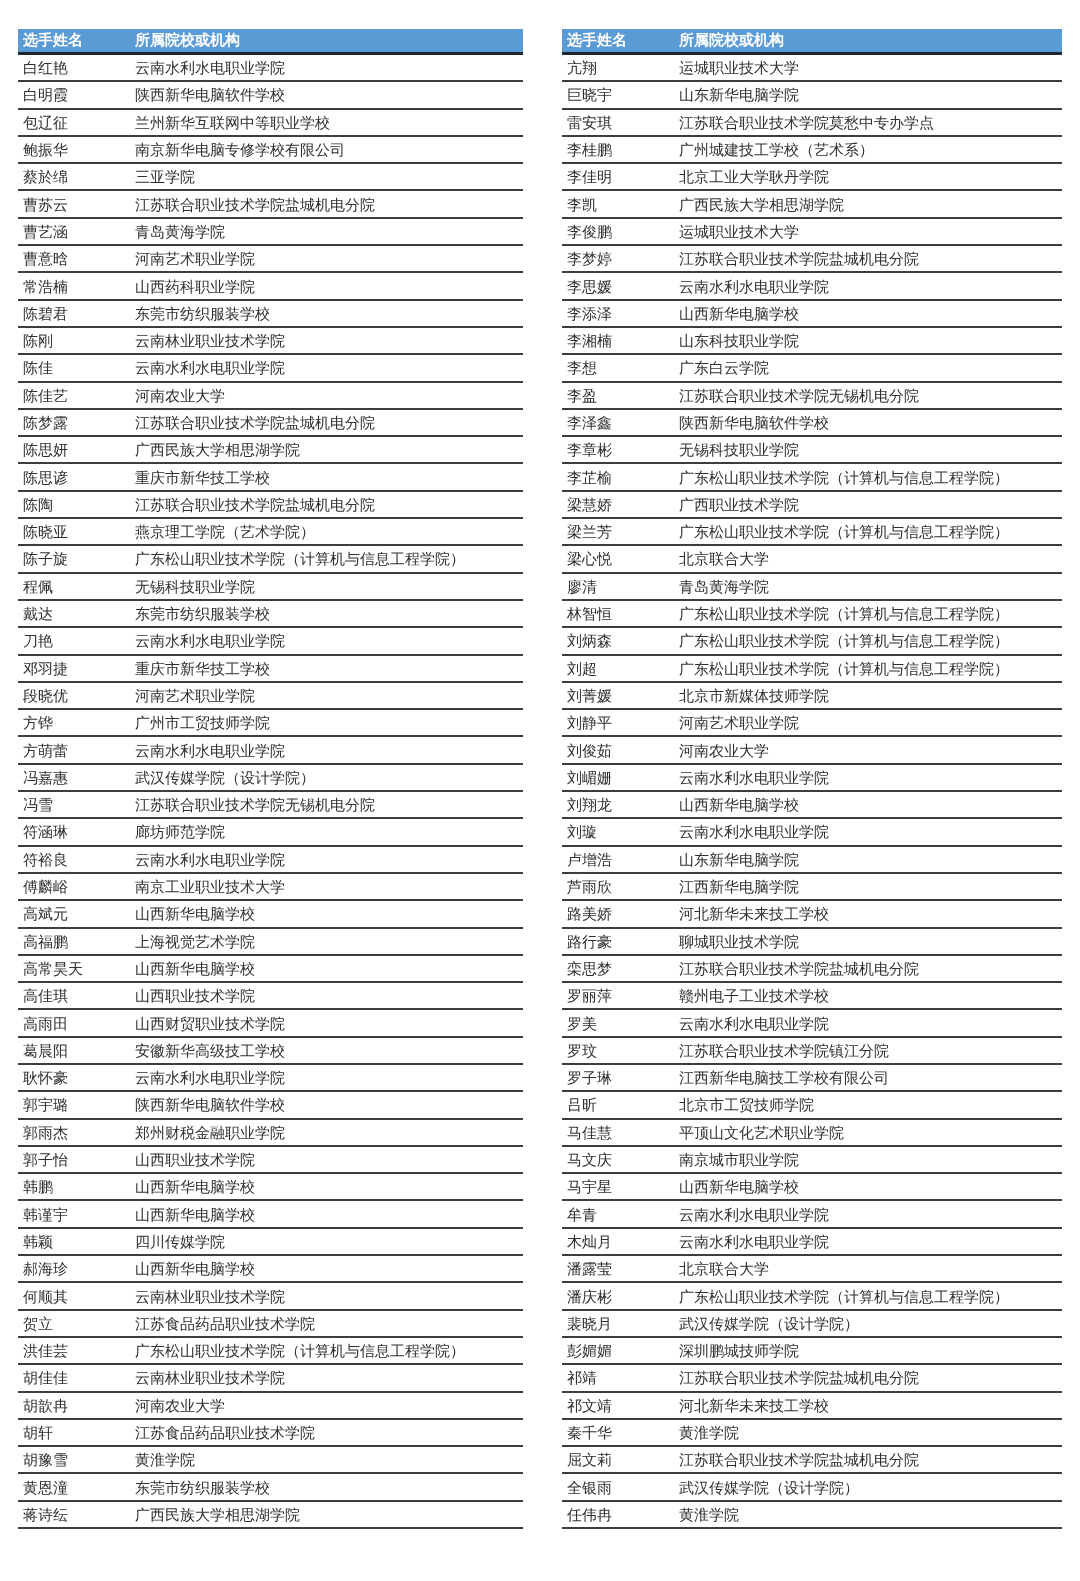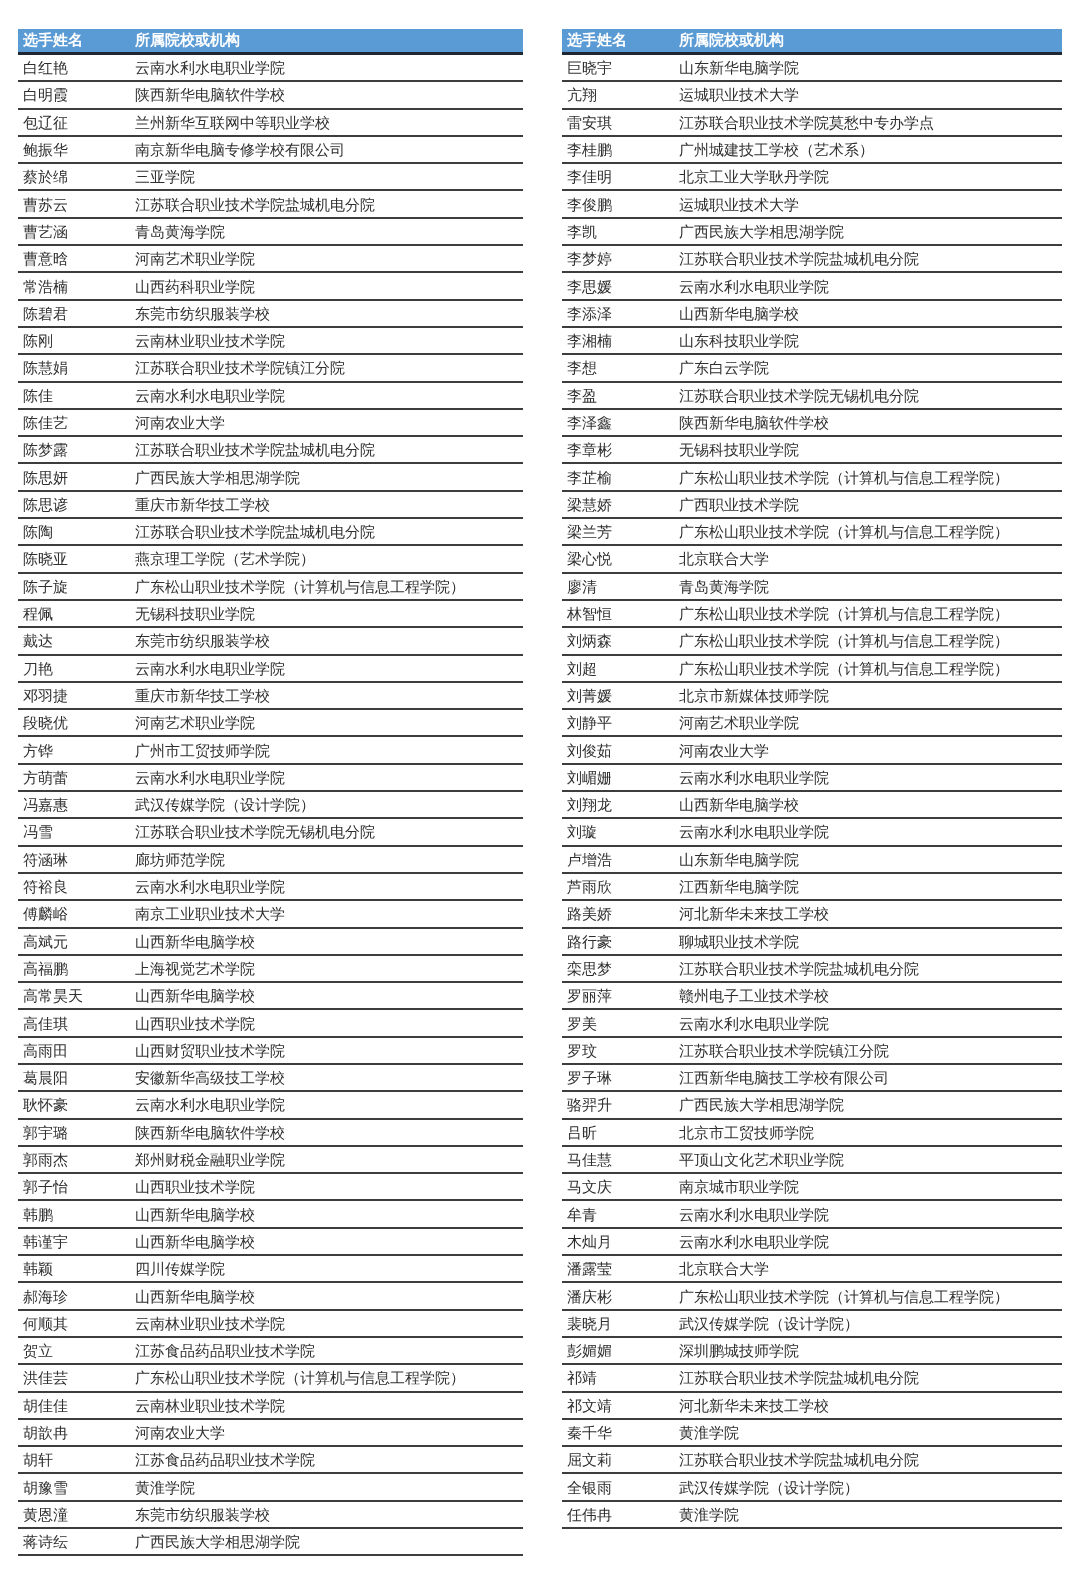--- a/index.html
+++ b/index.html
@@ -78,24 +78,20 @@
       </tr>
       <tr>
         <td class="name-col">陈碧君</td>
         <td class="inst-col">东莞市纺织服装学校</td>
       </tr>
       <tr>
         <td class="name-col">陈刚</td>
         <td class="inst-col">云南林业职业技术学院</td>
       </tr>
       <tr>
-        <td class="name-col">陈慧娟</td>
-        <td class="inst-col">江苏联合职业技术学院镇江分院</td>
-      </tr>
-      <tr>
         <td class="name-col">陈佳</td>
         <td class="inst-col">云南水利水电职业学院</td>
       </tr>
       <tr>
         <td class="name-col">陈佳艺</td>
         <td class="inst-col">河南农业大学</td>
       </tr>
       <tr>
         <td class="name-col">陈梦露</td>
         <td class="inst-col">江苏联合职业技术学院盐城机电分院</td>
@@ -265,48 +261,48 @@
 
 <table class="roster" id="right-table">
   <thead>
     <tr>
       <th class="name-col">选手姓名</th>
       <th>所属院校或机构</th>
     </tr>
   </thead>
   <tbody>
       <tr>
+        <td class="name-col">亢翔</td>
+        <td class="inst-col">运城职业技术大学</td>
+      </tr>
+      <tr>
         <td class="name-col">巨晓宇</td>
         <td class="inst-col">山东新华电脑学院</td>
       </tr>
       <tr>
-        <td class="name-col">亢翔</td>
-        <td class="inst-col">运城职业技术大学</td>
-      </tr>
-      <tr>
         <td class="name-col">雷安琪</td>
         <td class="inst-col">江苏联合职业技术学院莫愁中专办学点</td>
       </tr>
       <tr>
         <td class="name-col">李桂鹏</td>
         <td class="inst-col">广州城建技工学校（艺术系）</td>
       </tr>
       <tr>
         <td class="name-col">李佳明</td>
         <td class="inst-col">北京工业大学耿丹学院</td>
       </tr>
       <tr>
+        <td class="name-col">李凯</td>
+        <td class="inst-col">广西民族大学相思湖学院</td>
+      </tr>
+      <tr>
         <td class="name-col">李俊鹏</td>
         <td class="inst-col">运城职业技术大学</td>
       </tr>
       <tr>
-        <td class="name-col">李凯</td>
-        <td class="inst-col">广西民族大学相思湖学院</td>
-      </tr>
-      <tr>
         <td class="name-col">李梦婷</td>
         <td class="inst-col">江苏联合职业技术学院盐城机电分院</td>
       </tr>
       <tr>
         <td class="name-col">李思媛</td>
         <td class="inst-col">云南水利水电职业学院</td>
       </tr>
       <tr>
         <td class="name-col">李添泽</td>
         <td class="inst-col">山西新华电脑学校</td>
@@ -417,34 +413,34 @@
       </tr>
       <tr>
         <td class="name-col">罗玟</td>
         <td class="inst-col">江苏联合职业技术学院镇江分院</td>
       </tr>
       <tr>
         <td class="name-col">罗子琳</td>
         <td class="inst-col">江西新华电脑技工学校有限公司</td>
       </tr>
       <tr>
-        <td class="name-col">骆羿升</td>
-        <td class="inst-col">广西民族大学相思湖学院</td>
-      </tr>
-      <tr>
         <td class="name-col">吕昕</td>
         <td class="inst-col">北京市工贸技师学院</td>
       </tr>
       <tr>
         <td class="name-col">马佳慧</td>
         <td class="inst-col">平顶山文化艺术职业学院</td>
       </tr>
       <tr>
         <td class="name-col">马文庆</td>
         <td class="inst-col">南京城市职业学院</td>
+      </tr>
+      <tr>
+        <td class="name-col">马宇星</td>
+        <td class="inst-col">山西新华电脑学校</td>
       </tr>
       <tr>
         <td class="name-col">牟青</td>
         <td class="inst-col">云南水利水电职业学院</td>
       </tr>
       <tr>
         <td class="name-col">木灿月</td>
         <td class="inst-col">云南水利水电职业学院</td>
       </tr>
       <tr>

